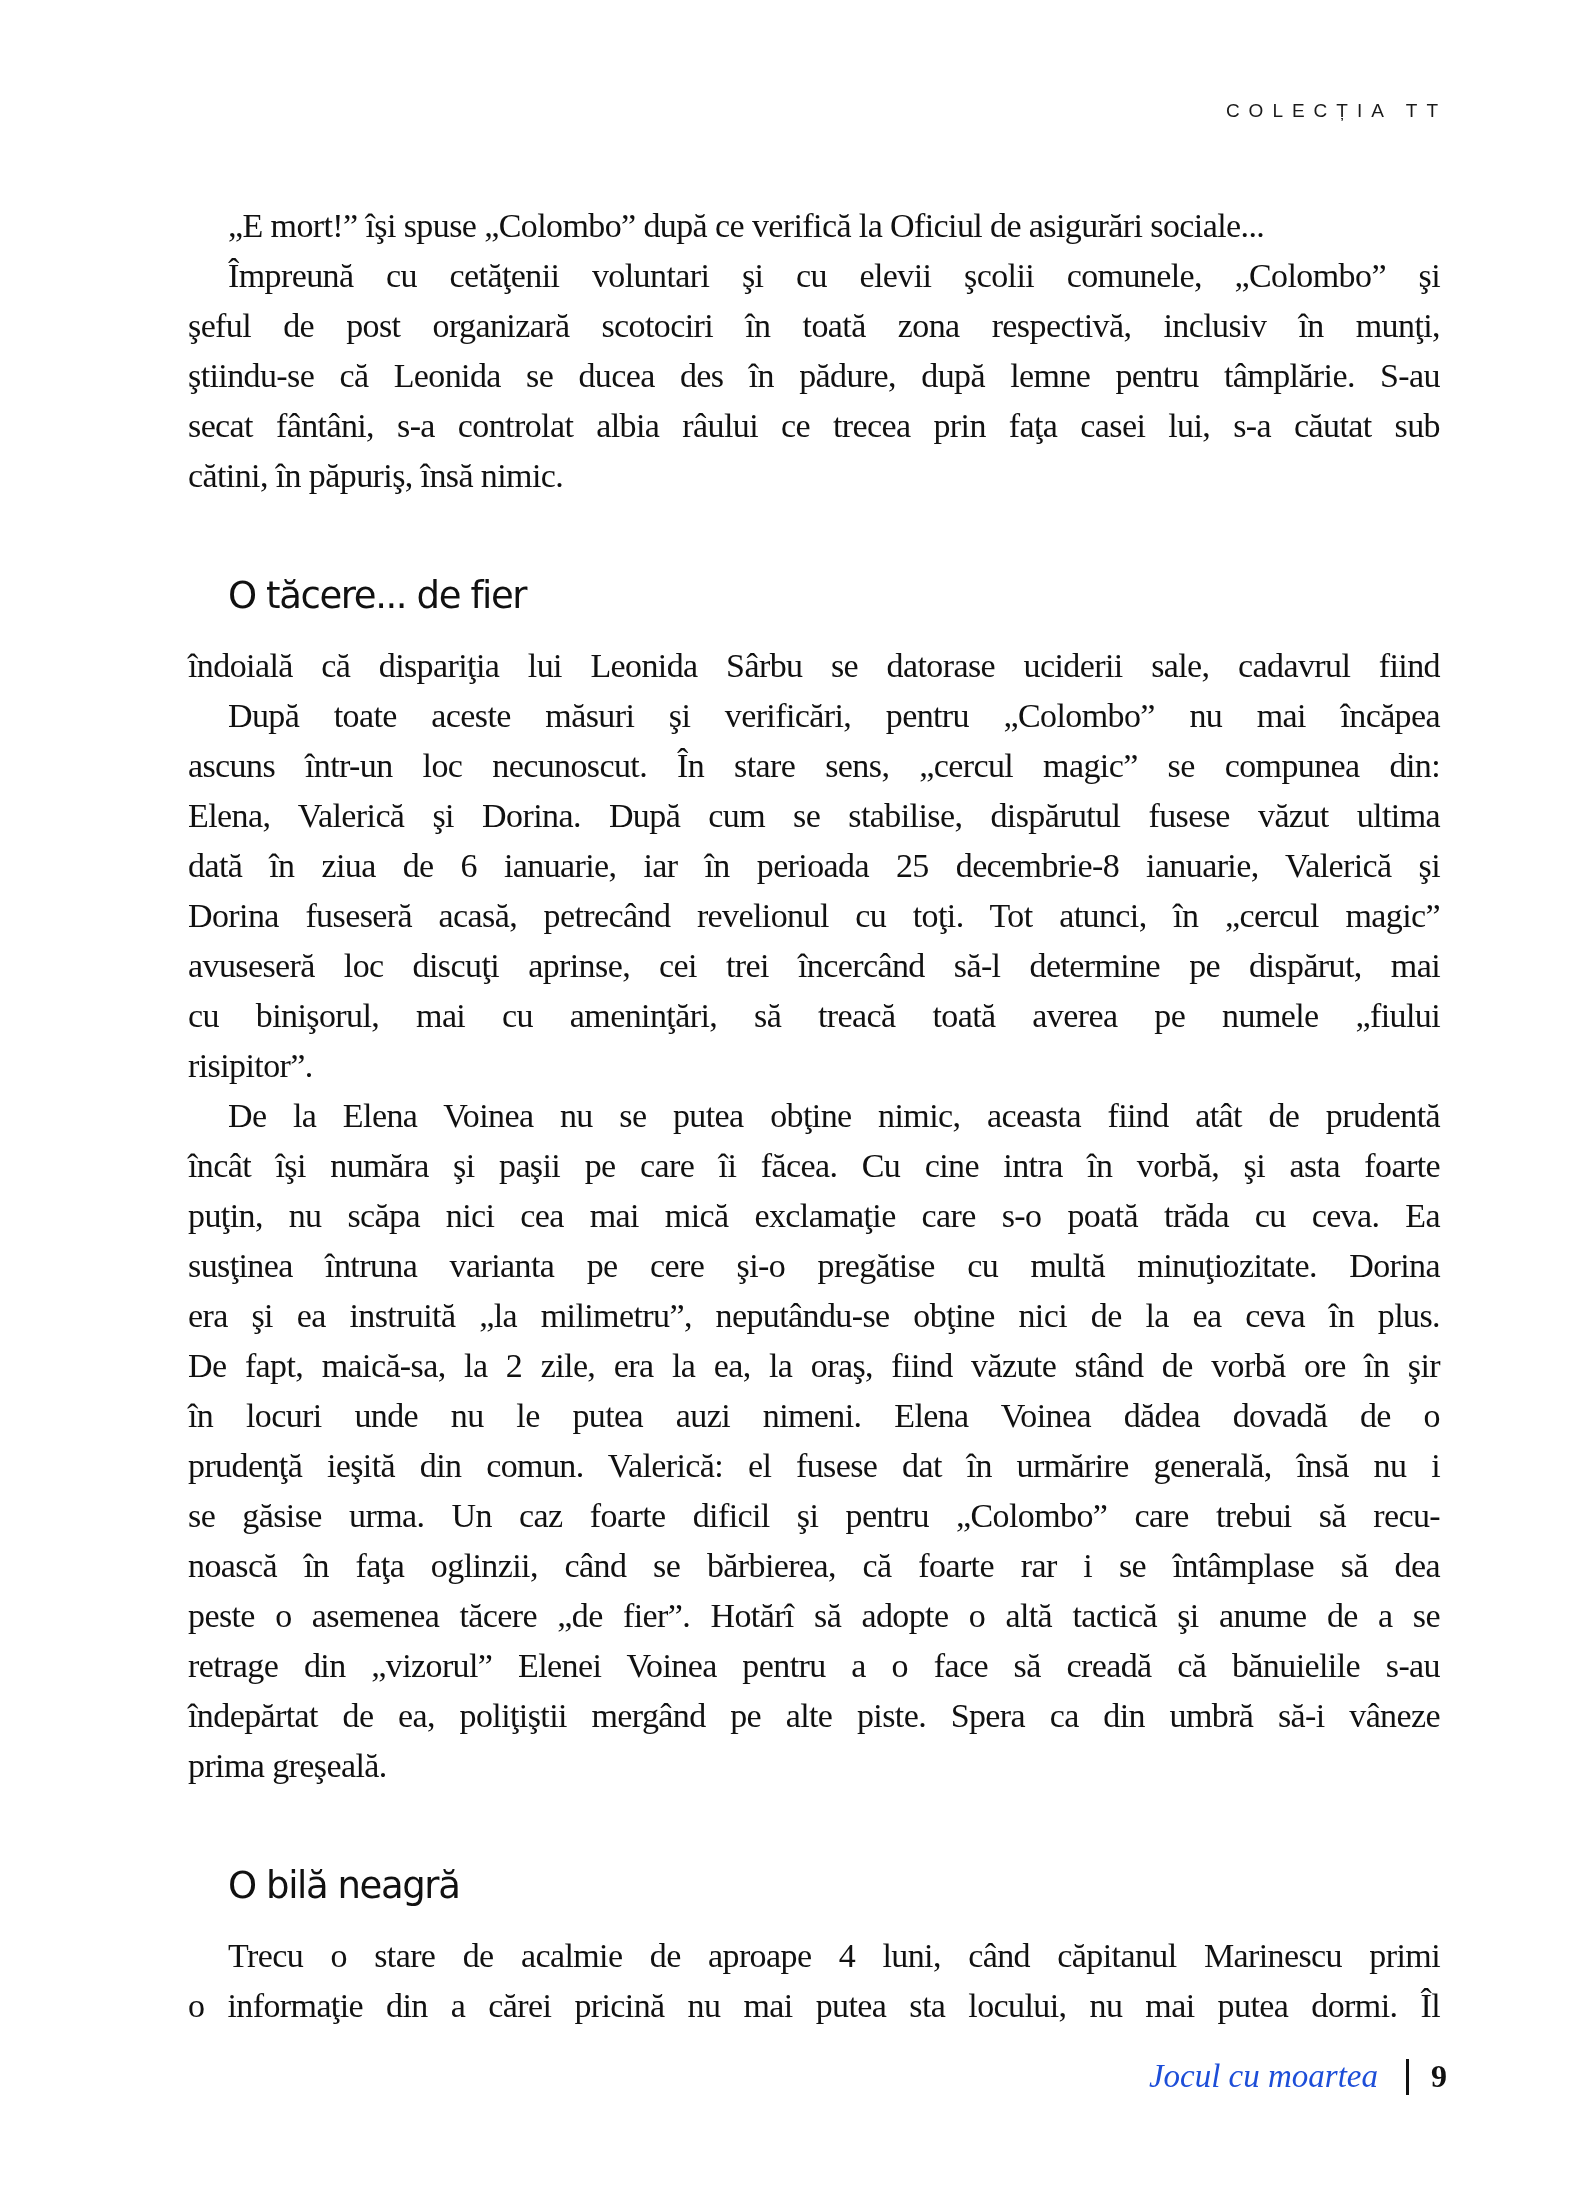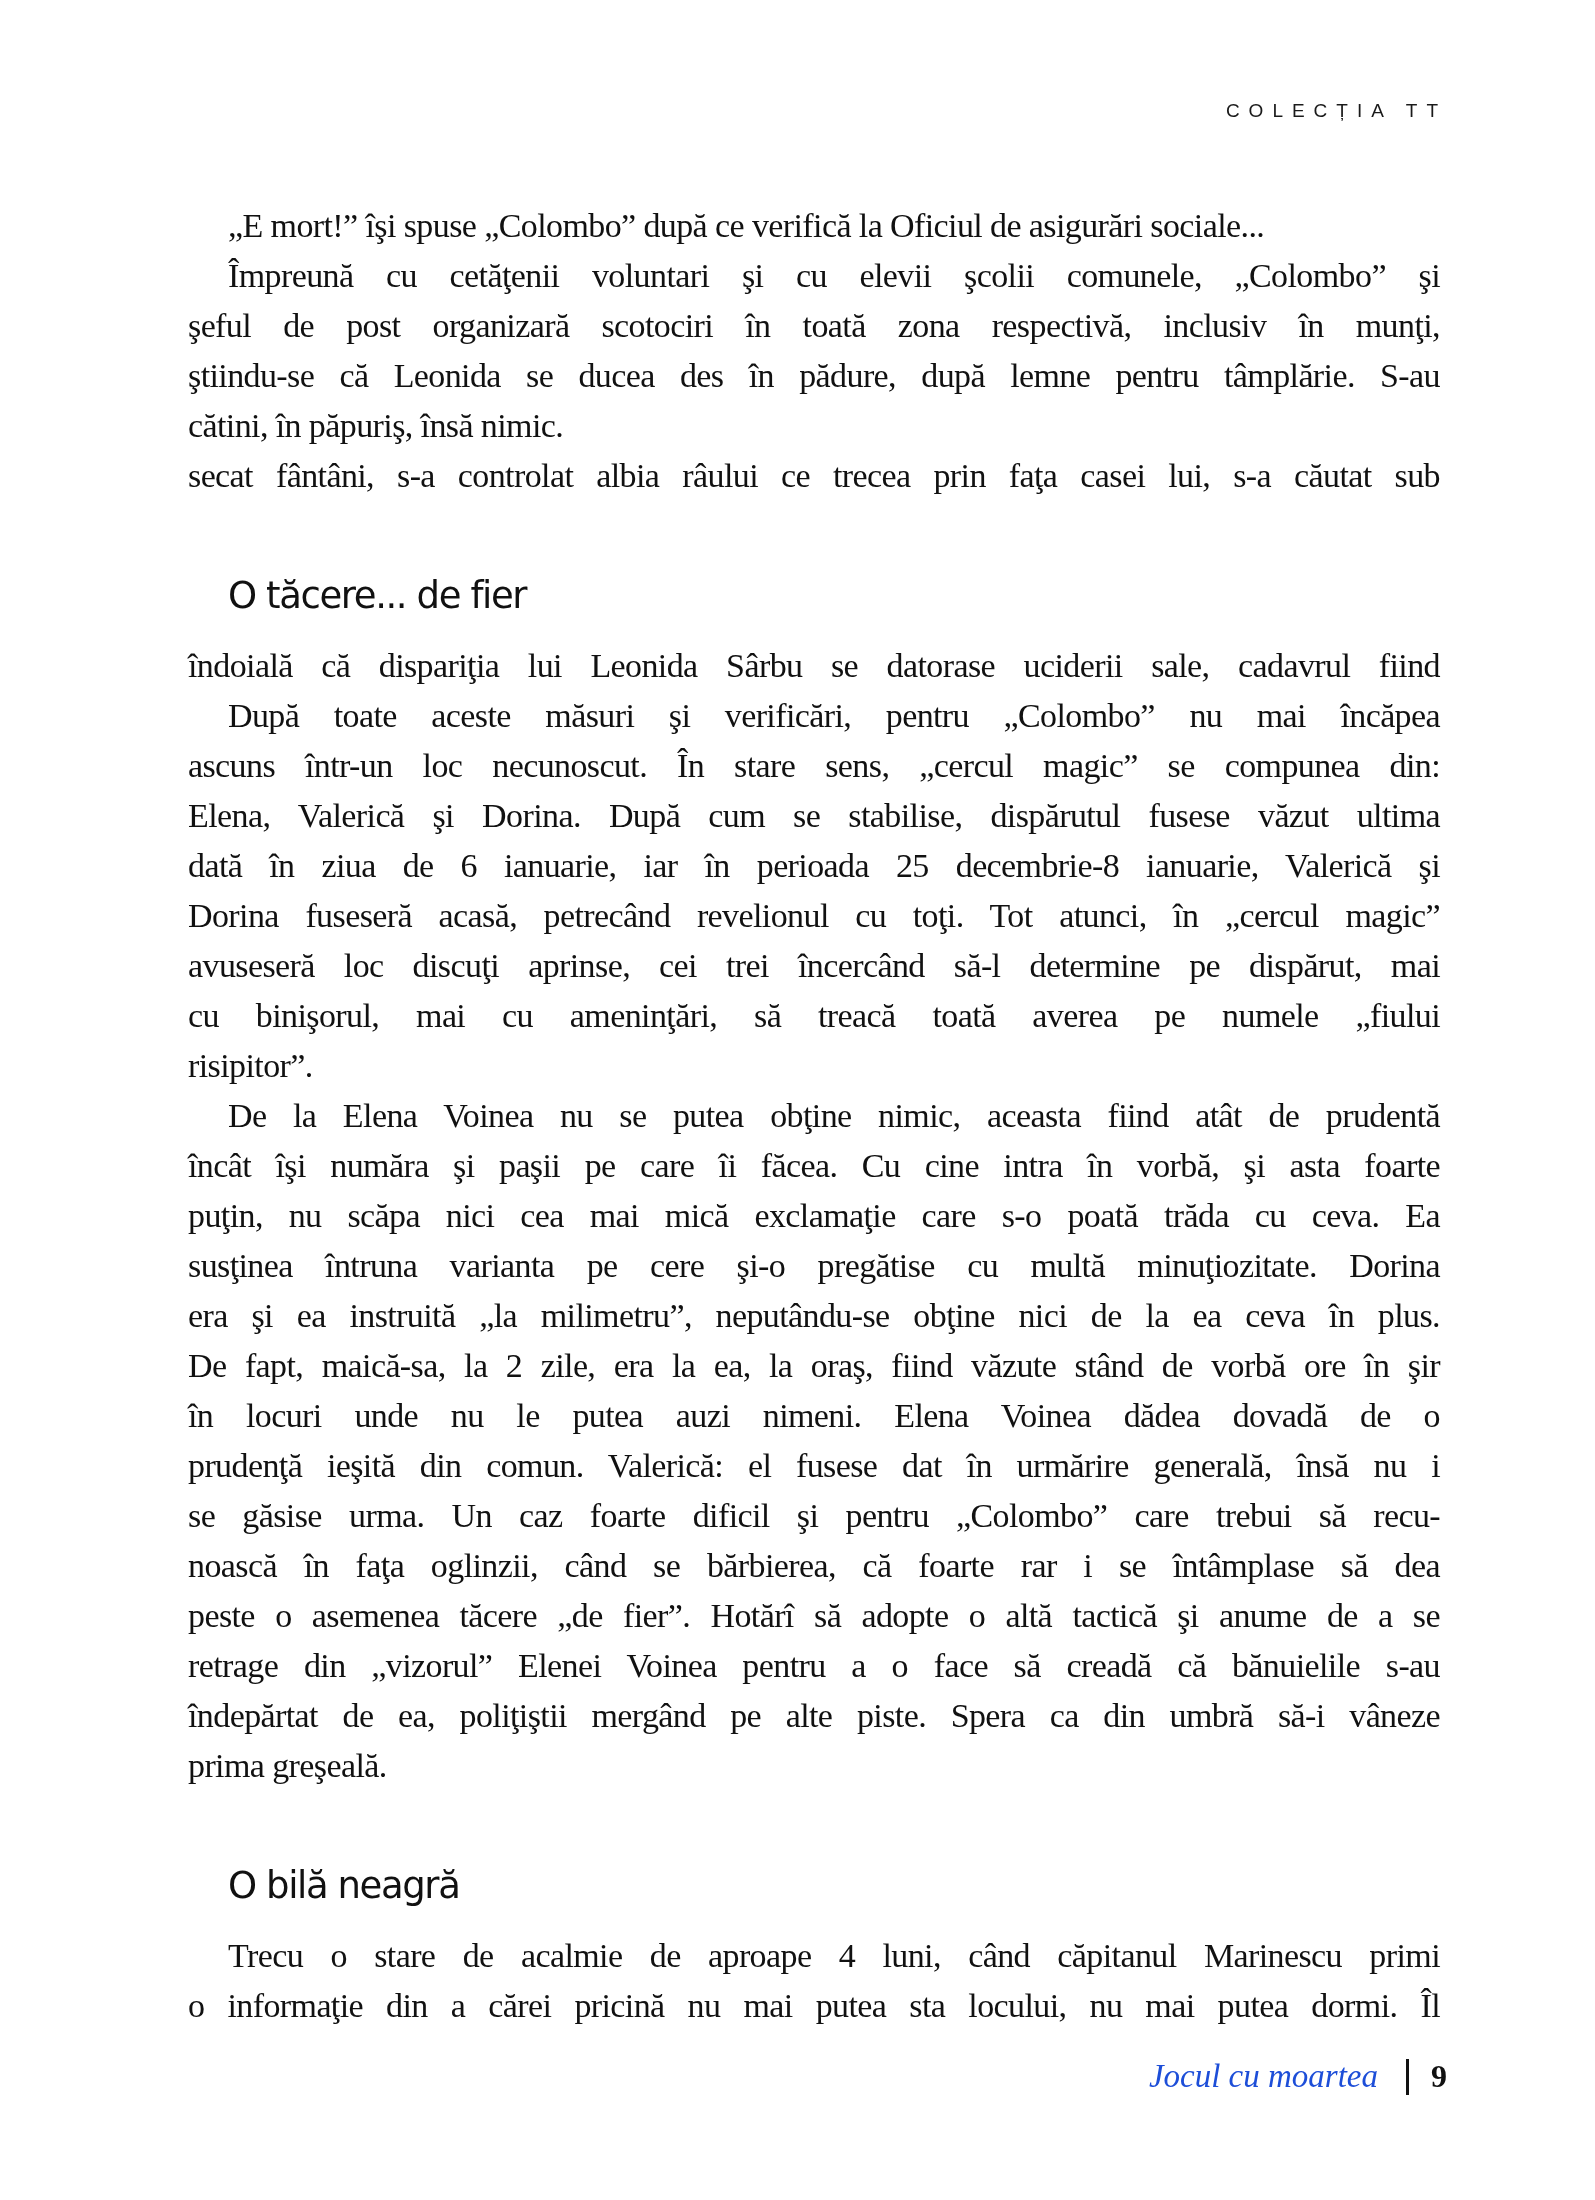--- a/index.html
+++ b/index.html
@@ -43,22 +43,22 @@
 
 <div class="header">COLECȚIA TT</div>
 
 <div class="content">
 
   <div>
     <div class="line indent last">„E mort!” îşi spuse „Colombo” după ce verifică la Oficiul de asigurări sociale...</div>
     <div class="line indent">Împreună cu cetăţenii voluntari şi cu elevii şcolii comunele, „Colombo” şi</div>
     <div class="line">şeful de post organizară scotociri în toată zona respectivă, inclusiv în munţi,</div>
     <div class="line">ştiindu-se că Leonida se ducea des în pădure, după lemne pentru tâmplărie. S-au</div>
+    <div class="line">secat fântâni, s-a controlat albia râului ce trecea prin faţa casei lui, s-a căutat sub</div>
     <div class="line last">cătini, în păpuriş, însă nimic.</div>
-    <div class="line">secat fântâni, s-a controlat albia râului ce trecea prin faţa casei lui, s-a căutat sub</div>
   </div>
 
   <div class="gap-before-heading"></div>
 
   <div>
     <div class="heading">O tăcere... de fier</div>
     <div class="gap-after-heading"></div>
     <div class="line">îndoială că dispariţia lui Leonida Sârbu se datorase uciderii sale, cadavrul fiind</div>
     <div class="line indent">După toate aceste măsuri şi verificări, pentru „Colombo” nu mai încăpea</div>
     <div class="line">ascuns într-un loc necunoscut. În stare sens, „cercul magic” se compunea din:</div>

